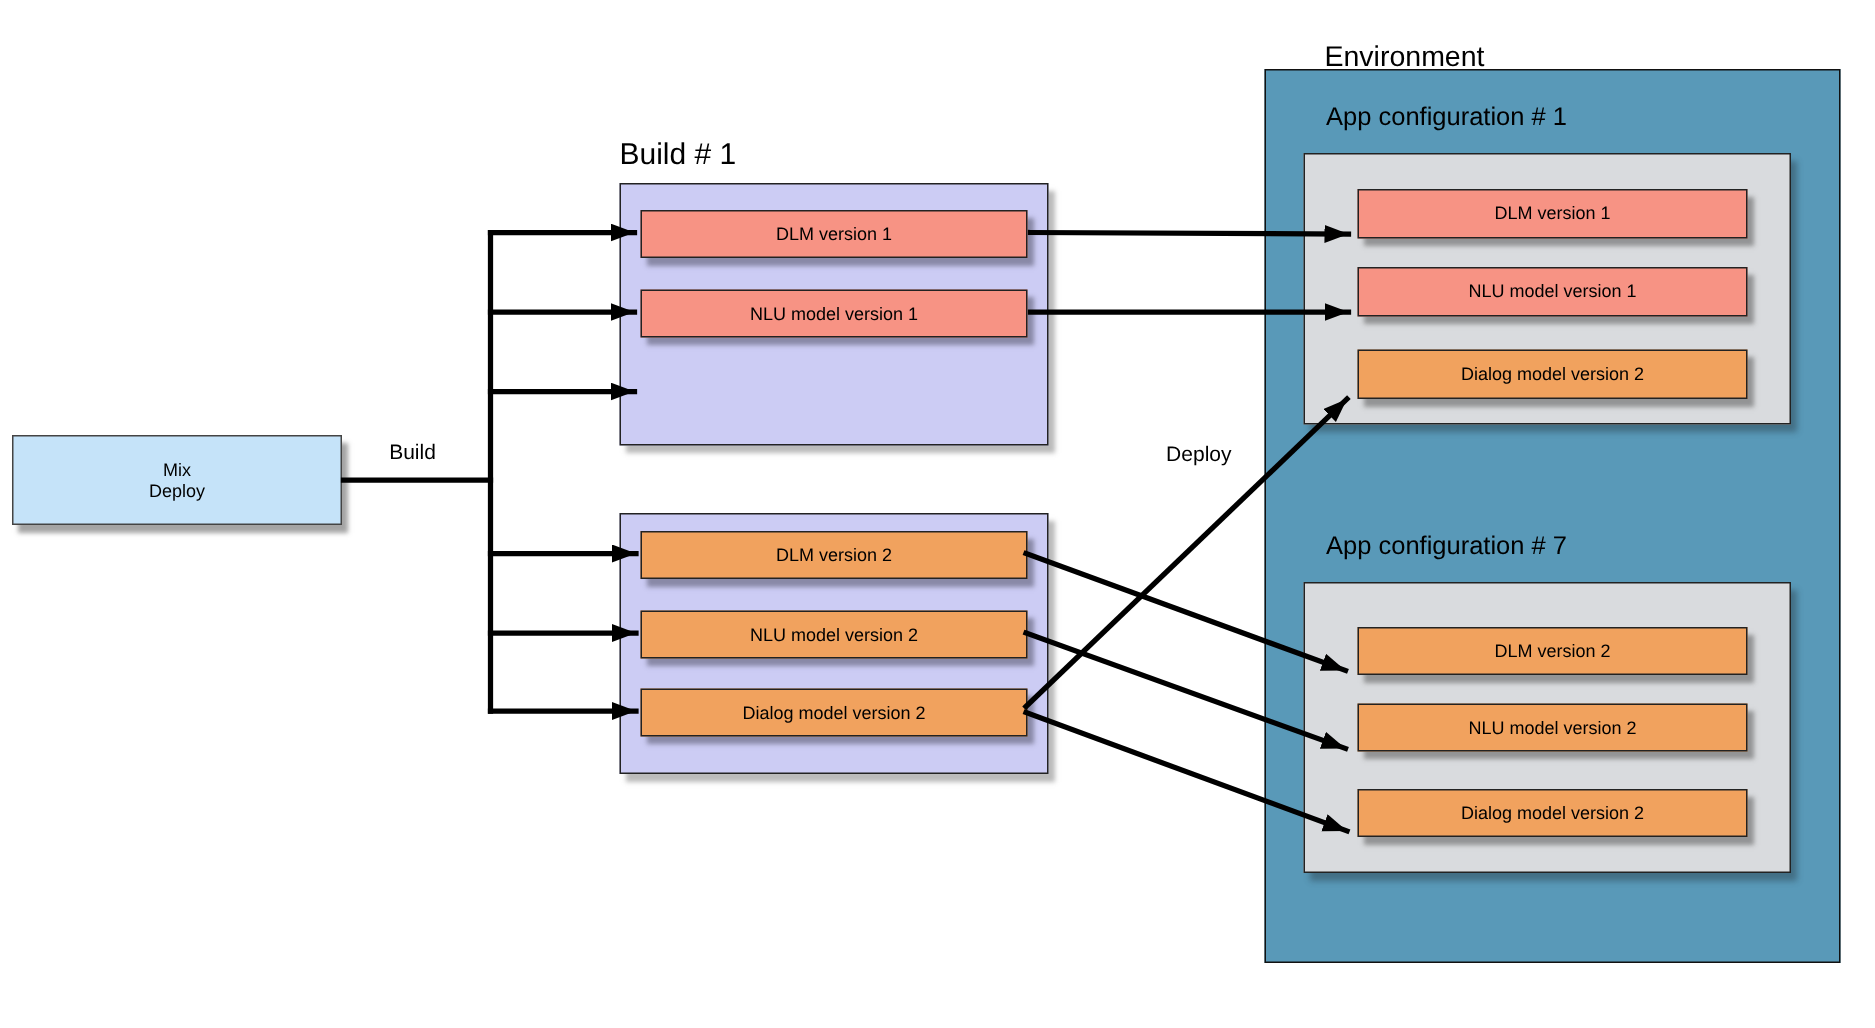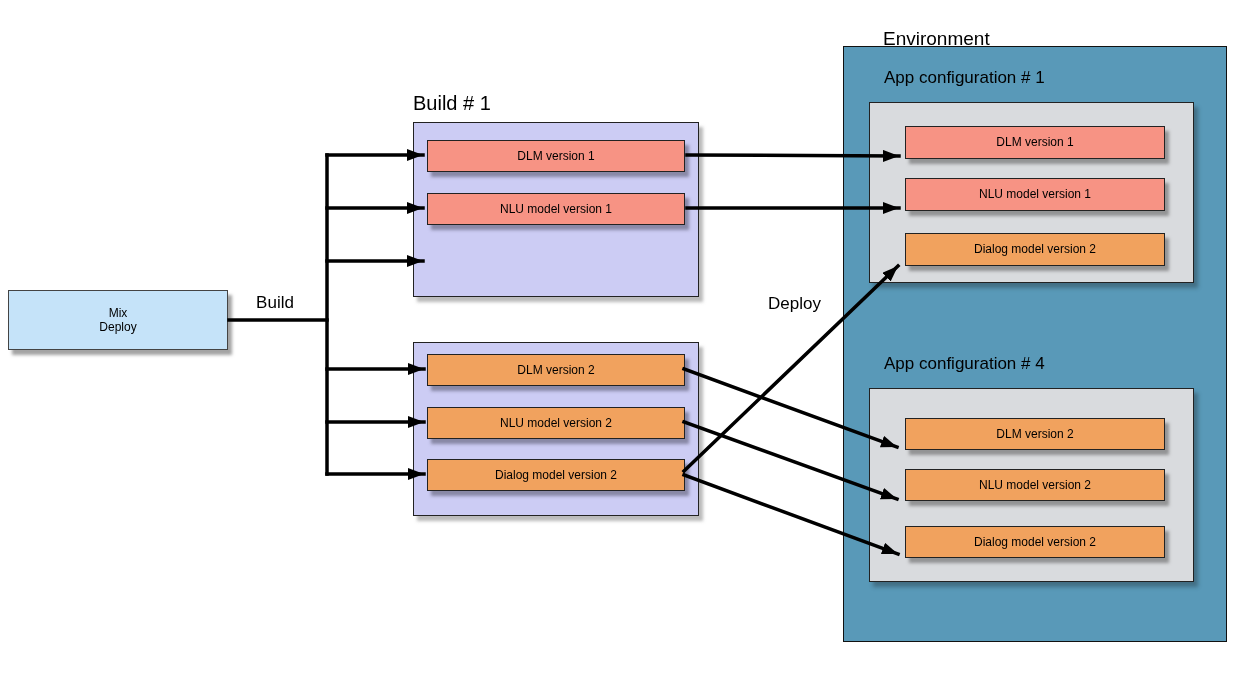--- a/index.html
+++ b/index.html
@@ -44,40 +44,40 @@
   .cfg1 { top:55px; height:181px; }
   .cfg2 { top:341px; height:194px; }
   .cfg-item { left:35px; width:260px; height:33px; }
   
   .title {
     position:absolute; font-size:20px; text-align:left; white-space:nowrap;
   }
   .env-title { position:absolute; left:883px; top:28px; font-size:19px; white-space:nowrap; }
   .appcfg-title { position:absolute; left:40px; font-size:17px; white-space:nowrap; }
   .t1 { top:21px; } .t2 { top:307px; }
-  .flow-label { position:absolute; font-size:17px; white-space:nowrap; }
+  .flow-label { position:absolute; font-size:14px; white-space:nowrap; }
   .build-lbl { left:240px; top:293px; width:70px; text-align:center; }
   .deploy-lbl { left:741px; top:294px; width:80px; text-align:right; }
   
   svg.arrows { position:absolute; left:0; top:0; z-index:5; pointer-events:none; }
 </style>
 </head>
 <body>
 
 <div class="canvas">
 
   <div class="env-title">Environment</div>
   <div class="env">
     <div class="appcfg-title t1">App configuration # 1</div>
     <div class="appcfg cfg1">
       <div class="node salmon cfg-item" style="top:23px">DLM version 1</div>
       <div class="node salmon cfg-item" style="top:75px">NLU model version 1</div>
       <div class="node orange cfg-item" style="top:130px">Dialog model version 2</div>
     </div>
-    <div class="appcfg-title t2">App configuration # 4</div>
+    <div class="appcfg-title t2">App configuration # 7</div>
     <div class="appcfg cfg2">
       <div class="node orange cfg-item" style="top:29px;height:32px">DLM version 2</div>
       <div class="node orange cfg-item" style="top:80px;height:32px">NLU model version 2</div>
       <div class="node orange cfg-item" style="top:137px;height:32px">Dialog model version 2</div>
     </div>
   </div>
 
   <div class="node mix">Mix
 Deploy</div>
 

